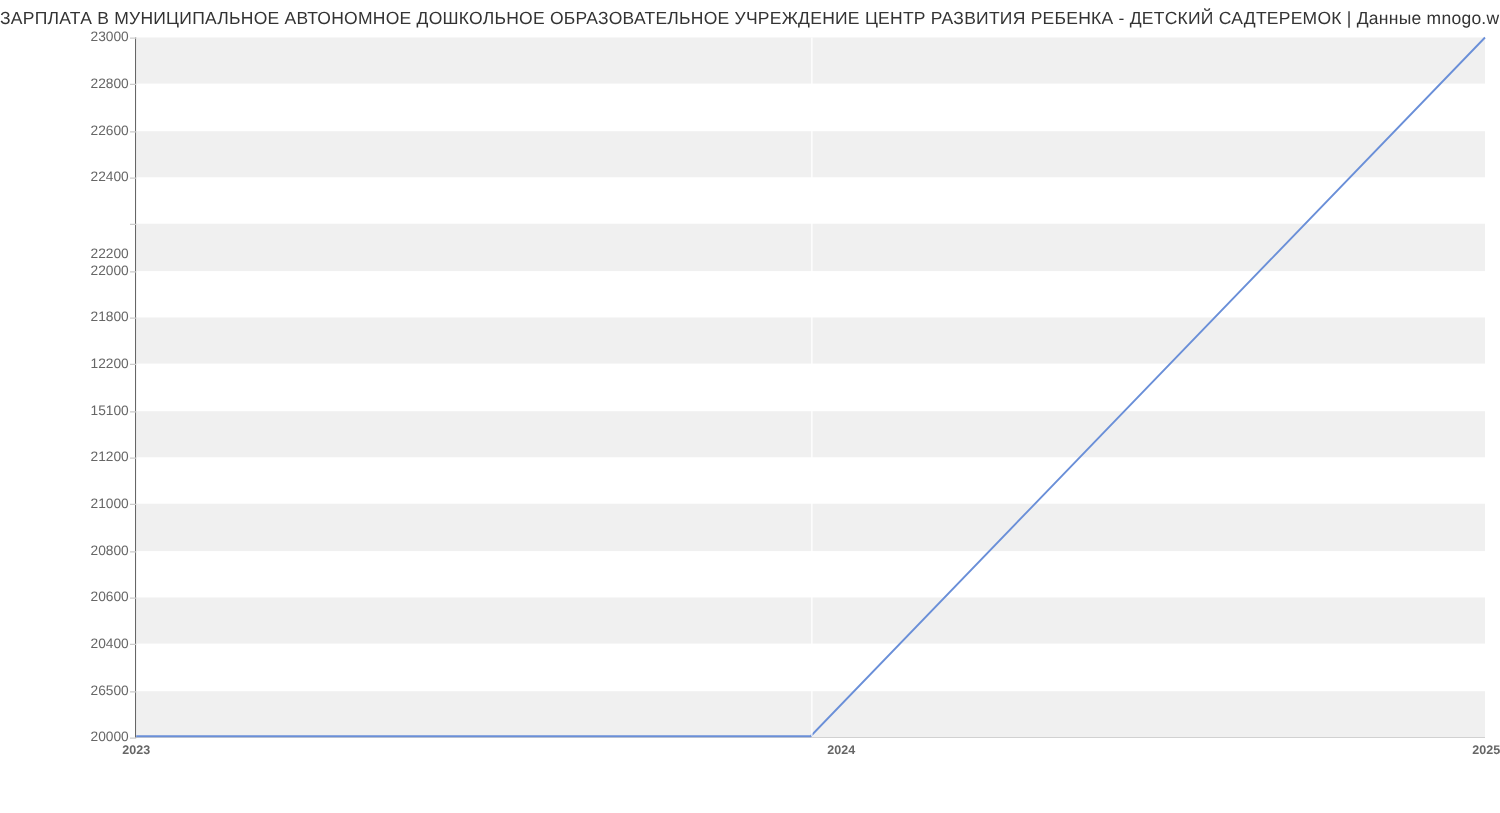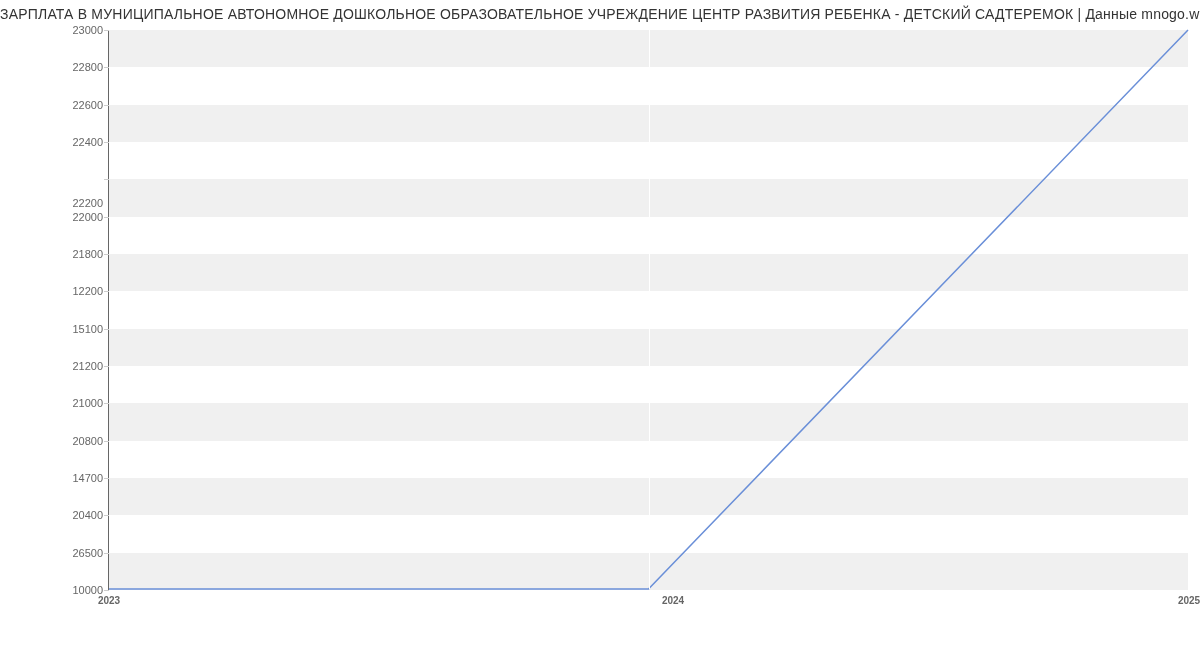--- a/index.html
+++ b/index.html
@@ -105,27 +105,27 @@
       <div class="band" style="top: 336px; height: 37.3333px; background: rgb(255, 255, 255);"></div>
       <div class="band" style="top: 373.333px; height: 37.3333px; background: rgb(240, 240, 240);"></div>
       <div class="band" style="top: 410.667px; height: 37.3333px; background: rgb(255, 255, 255);"></div>
       <div class="band" style="top: 448px; height: 37.3333px; background: rgb(240, 240, 240);"></div>
       <div class="band" style="top: 485.333px; height: 37.3333px; background: rgb(255, 255, 255);"></div>
       <div class="band" style="top: 522.667px; height: 37.3333px; background: rgb(240, 240, 240);"></div>
     <svg class="line-layer" id="line-layer" preserveAspectRatio="none" viewBox="0 0 1080 560">
         <polyline points="0,560 540,560 1080,0" fill="none" stroke="#6a8fd8" stroke-width="1.5"></polyline>
       </svg>
   <div class="x-grid" style="left: 540px;"></div>
-      <div class="y-tick" style="top: 560px;">10000</div>
+      <div class="y-tick" style="top: 560px;">20000</div>
       <div class="y-tick-line" style="top: 560px;"></div>
       <div class="y-tick" style="top: 522.667px;">26500</div>
       <div class="y-tick-line" style="top: 522.667px;"></div>
       <div class="y-tick" style="top: 485.333px;">20400</div>
       <div class="y-tick-line" style="top: 485.333px;"></div>
-      <div class="y-tick" style="top: 448px;">14700</div>
+      <div class="y-tick" style="top: 448px;">20600</div>
       <div class="y-tick-line" style="top: 448px;"></div>
       <div class="y-tick" style="top: 410.667px; margin-left: 48px;">20800</div>
       <div class="y-tick-line" style="top: 410.667px;"></div>
       <div class="y-tick" style="top: 373.333px;">21000</div>
       <div class="y-tick-line" style="top: 373.333px;"></div>
       <div class="y-tick" style="top: 336px; text-align: center;">21200</div>
       <div class="y-tick-line" style="top: 336px;"></div>
       <div class="y-tick" style="top: 298.667px;">15100</div>
       <div class="y-tick-line" style="top: 298.667px;"></div>
       <div class="y-tick" style="top: 261.333px;">12200</div>

